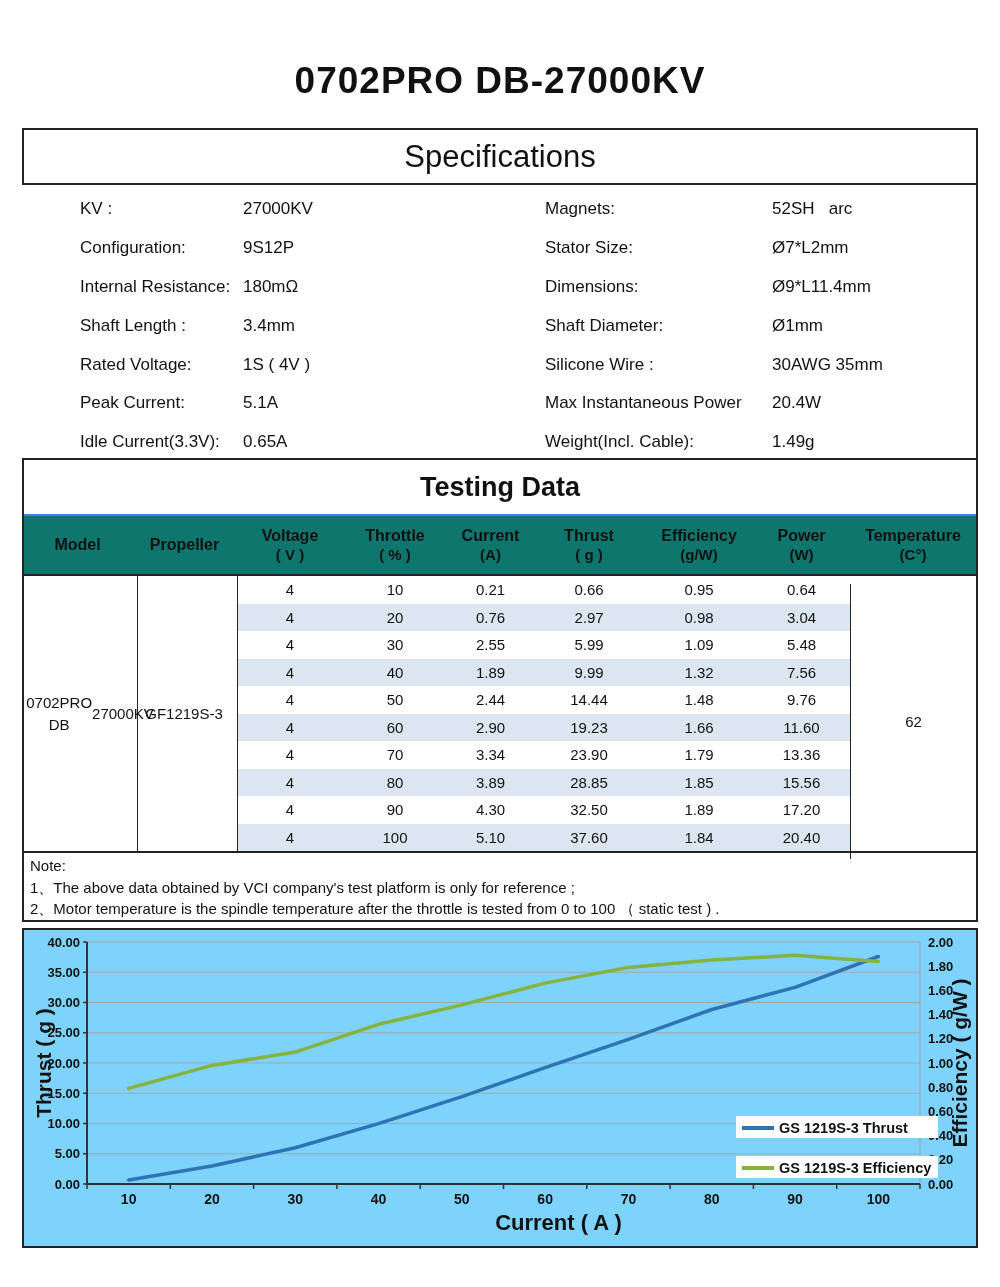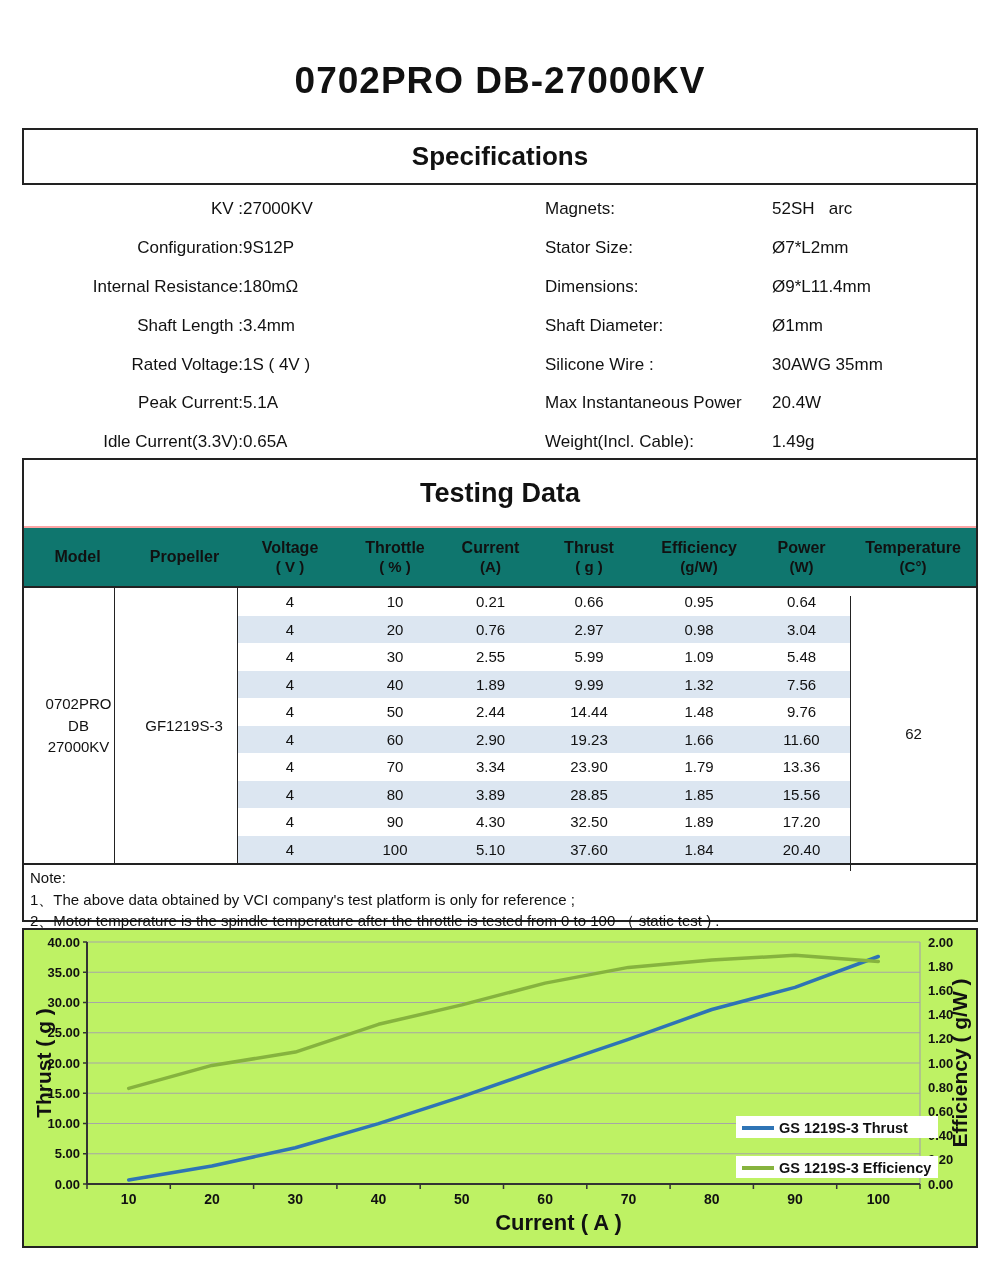--- a/index.html
+++ b/index.html
@@ -15,58 +15,58 @@
     position:absolute; left:0; top:60px; width:1000px;
     text-align:center; font-size:37px; font-weight:bold; letter-spacing:1px;
   }
 
   
   .spec-header-box {
     position:absolute; left:22px; top:128px; width:956px; height:57px;
     border:2px solid #222; box-sizing:border-box;
     display:flex; align-items:center; justify-content:center;
   }
-  .section-title { font-size:26px; font-weight:bold; }
+  .section-title { font-size:31px; font-weight:normal; }
 
   
   .spec-body {
     position:absolute; left:22px; top:185px; width:956px; height:273px;
     border-right:2px solid #222; box-sizing:border-box;
   }
   .spec-col { position:absolute; top:5px; }
-  .spec-col-left  { left:58px;  width:430px;text-align:right; }
+  .spec-col-left  { left:58px;  width:430px; }
   .spec-col-right { left:523px; width:425px; }
   .spec-row { display:flex; align-items:center; height:38.8px; font-size:17px; }
   .spec-label { flex:0 0 163px; white-space:nowrap; overflow:hidden; }
   .spec-col-right .spec-label { flex:0 0 227px; }
   .spec-value { white-space:pre; }
 
   
   .testing-box {
     position:absolute; left:22px; top:458px; width:956px; height:464px;
     border:2px solid #222; box-sizing:border-box;
   }
   .testing-title-bar {
-    height:68px; border-bottom:2px solid #fca5a5; box-sizing:border-box;
+    height:56px; border-bottom:2px solid #3b82f6; box-sizing:border-box;
     display:flex; align-items:center; justify-content:center;
     font-size:27px; font-weight:bold;
   }
   .table-header {
     height:60px; box-sizing:border-box;
     background:#0f766e; border-bottom:2px solid #222;
     display:grid; grid-template-columns:107px 107px 104px 106px 85px 112px 108px 97px 126px;
   }
   .th { display:flex; flex-direction:column; align-items:center; justify-content:center;
         font-weight:bold; font-size:16px; line-height:1.25; text-align:center; }
   .th .th-unit { font-size:15px; }
   .table-body { position:relative; height:275px; }
   .cell-model {
-    position:absolute; left:0; top:0; width:91px; height:275px;
+    position:absolute; left:0; top:0; width:114px; height:275px;
     border-right:1.5px solid #222; box-sizing:border-box;
-    display:flex; flex-direction:column; align-items:center; justify-content:center;
+    display:flex; flex-direction:row; align-items:center; justify-content:center;
     font-size:15px; line-height:1.45; text-align:center;padding-left:19px;
   }
   .cell-prop {
     position:absolute; left:107px; top:0; width:107px; height:275px;
     border-right:1.5px solid #222; box-sizing:border-box;
     display:flex; align-items:center; justify-content:center; font-size:15px;
   }
   .stripe-region { position:absolute; left:214px; top:0; width:612px; height:275px; }
   .data-row {
     display:grid; grid-template-columns:104px 106px 85px 112px 108px 97px;
@@ -80,21 +80,21 @@
     display:flex; align-items:center; justify-content:center; font-size:15px;margin-top:8px;
   }
   .notes {
     height:65px; border-top:2px solid #222; box-sizing:border-box;
     padding:2px 6px 8px 6px; font-size:15px; line-height:21.5px;
   }
 
   
   .chart-box {
     position:absolute; left:22px; top:928px; width:956px; height:320px;
-    border:2px solid #222; box-sizing:border-box; background:#bef264;
+    border:2px solid #222; box-sizing:border-box; background:#7dd3fc;
   }
   .chart-box svg { display:block; }
 </style>
 </head>
 <body>
 
 <div class="page-title">0702PRO DB-27000KV</div>
 
 <div class="spec-header-box">
   <div class="section-title">Specifications</div>

